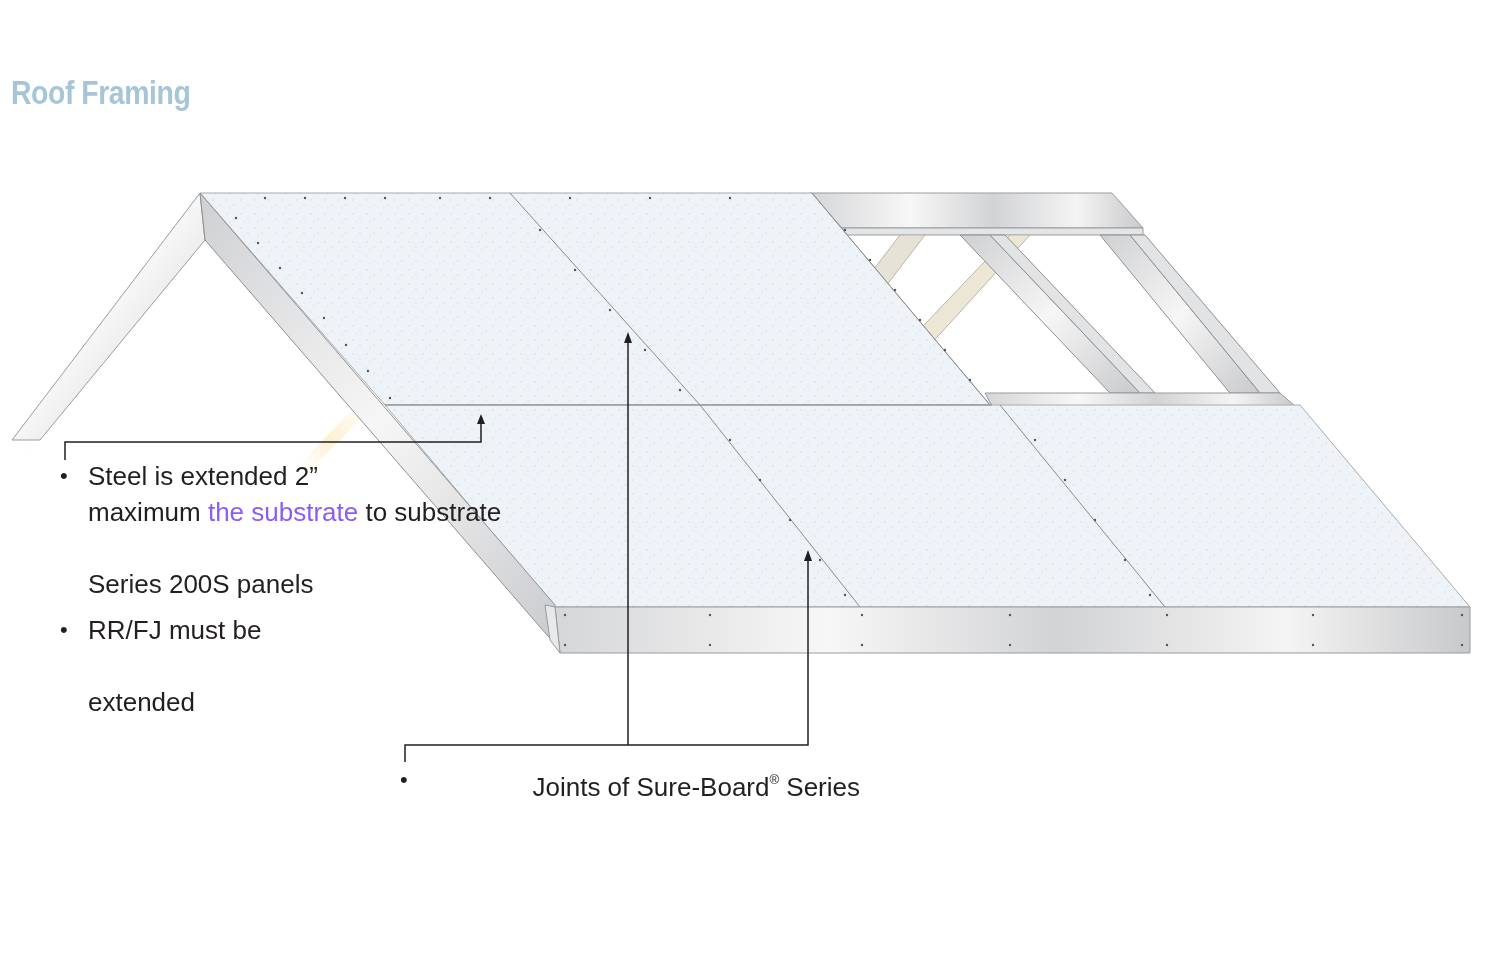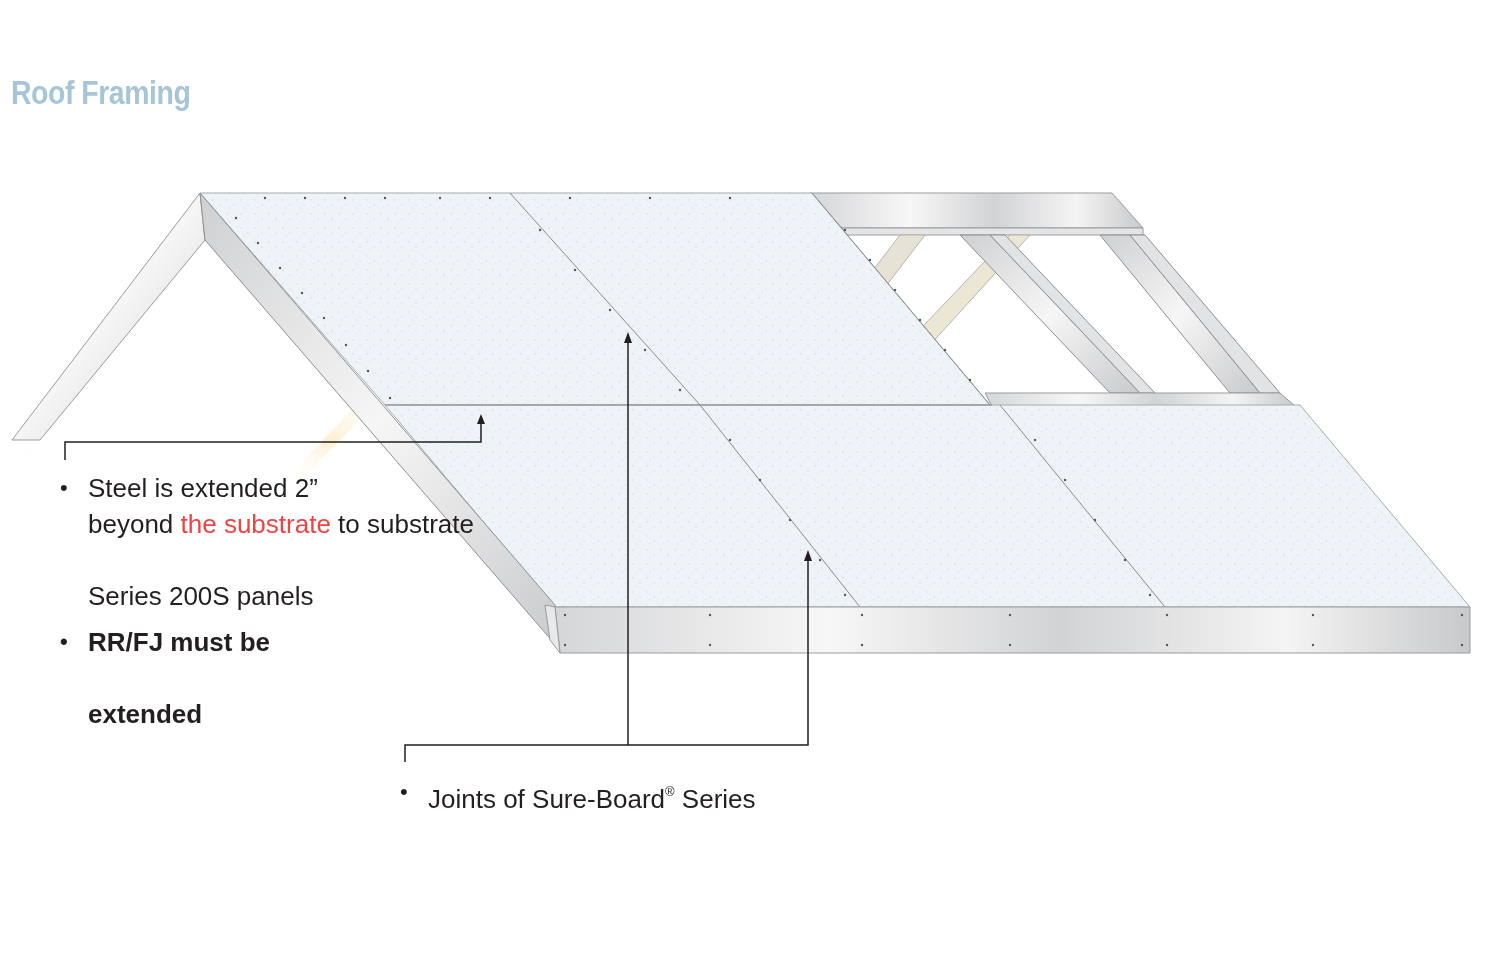--- a/index.html
+++ b/index.html
@@ -3,26 +3,26 @@
 <meta charset="utf-8">
 <style>
   html, body { margin: 0; padding: 0; background: #ffffff; }
   body { width: 1500px; height: 975px; position: relative; overflow: hidden;
          font-family: "Liberation Sans", sans-serif; }
   .title { position: absolute; left: 11px; top: 74px; font-size: 33px; font-weight: bold;
            color: #a6c6d8; letter-spacing: -0.5px; transform: scaleX(0.86); transform-origin: left top; }
   svg.diagram { position: absolute; left: 0; top: 0; }
   .note { position: absolute; color: #231f20; font-size: 26px; line-height: 36px; }
   .note ul { margin: 0; padding: 0; list-style: none; }
-  .note li { position: relative; padding-left: 28px; margin-top: 12px; }
+  .note li { position: relative; padding-left: 28px; }
   .note li::before { content: "•"; position: absolute; left: 0; top: 0; font-size: 22px; }
   .note1 { left: 60px; top: 458px; width: 520px; }
-  .note1 li + li { margin-top: 10px; font-weight: bold; }
-  .note2 { left: 400px; top: 762px; width: 460px; }
-  .hl { color: #ef4444; }
+  .note1 li + li { margin-top: 10px; }
+  .note2 { left: 400px; top: 762px; width: 460px; text-align: right; }
+  .hl { color: #8b5cf6; }
   sup { font-size: 13px; vertical-align: 12px; }
 </style>
 </head>
 <body>
 
 <div class="title">Roof Framing</div>
 
 <svg class="diagram" width="1500" height="975" viewBox="0 0 1500 975">
   <defs>
     <pattern id="speckle" width="14" height="14" patternUnits="userSpaceOnUse">
@@ -161,21 +161,21 @@
     <polygon points="481,414 477,424 485,424"></polygon>
     <polygon points="628,332 624,343 632,343"></polygon>
     <polygon points="808,550 804,561 812,561"></polygon>
   </g>
 </svg>
 
 <div class="note note1">
   <ul>
     <li>
       <span>Steel is extended 2”</span><br>
-      <span>beyond</span>
+      <span>maximum</span>
       <span class="hl">the substrate</span><span> to substrate</span><br>
       <br>
       <span>Series 200S panels</span>
     </li>
     <li>
       <span>RR/FJ must be</span><br>
       <br>
       <span>extended</span>
     </li>
   </ul>

